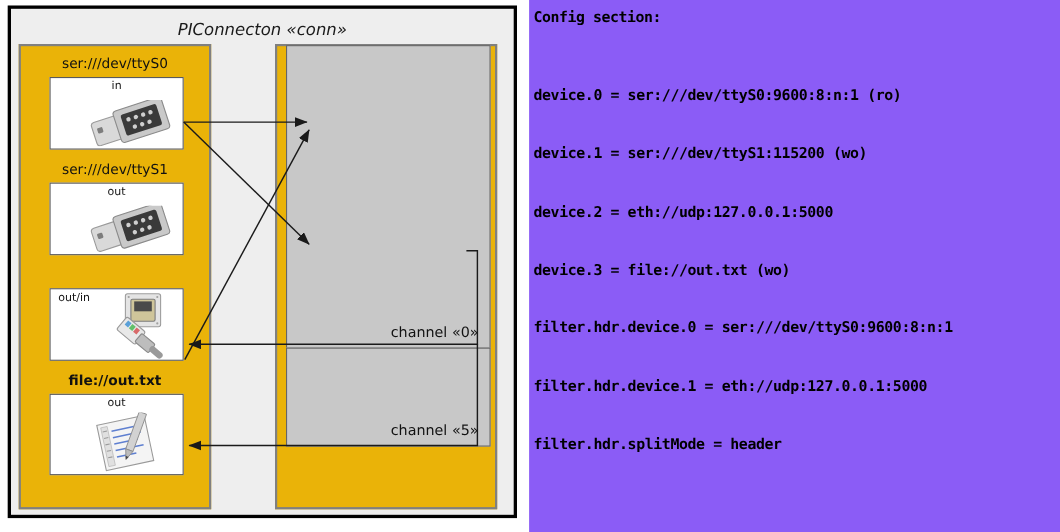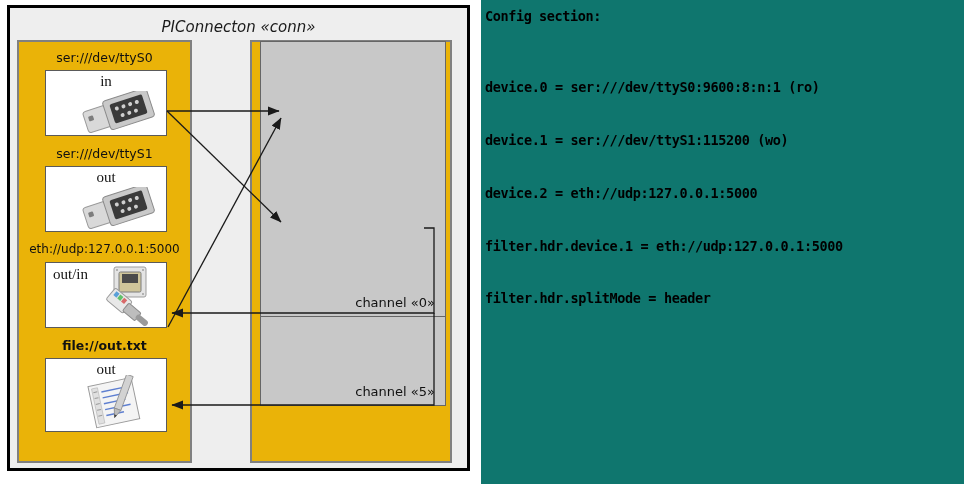--- a/index.html
+++ b/index.html
@@ -81,24 +81,23 @@
     background: #ffffff;
     border: 1.5px solid #5a5a5a;
     box-sizing: border-box;
   }
 
   .device-io {
     position: absolute;
     left: 0; top: 2px;
     width: 100%;
     text-align: center;
-    font-size: 15px;
+    font-size: 10px;
     color: #111111;
     z-index: 3;
-    font-family: Liberation Serif, serif;
   }
   .device-io.left-io {
     text-align: left;
     padding-left: 7px;
     width: auto;
     top: 3px;
   }
 
   .device-icon {
     position: absolute;
@@ -149,21 +148,21 @@
     width: 478px; height: 484px;
     pointer-events: none;
     z-index: 5;
   }
 
   
   #config {
     position: absolute;
     left: 481px; top: 0;
     width: 483px; height: 484px;
-    background: #0f766e;
+    background: #8b5cf6;
   }
   #config-heading {
     position: absolute;
     left: 4px; top: 8px;
     font-family: "DejaVu Sans Mono", monospace;
     font-weight: bold;
     font-size: 13.5px;
     color: #000000;
     letter-spacing: -0.4px;
   }
@@ -224,21 +223,20 @@
           <circle cx="54" cy="17" r="2" fill="#cfcfcf"></circle>
             <circle cx="61" cy="17" r="2" fill="#cfcfcf"></circle>
           <circle cx="43.5" cy="25" r="2" fill="#cfcfcf"></circle>
             <circle cx="50.5" cy="25" r="2" fill="#cfcfcf"></circle>
           <circle cx="57.5" cy="25" r="2" fill="#cfcfcf"></circle>
           <rect x="10" y="16" width="5" height="5" rx="1" fill="#7d7d7d"></rect>
         </g>
       </svg>
     </div>
 
-    <div class="device-label" style="top:200px; font-size:12px;">eth://udp:127.0.0.1:5000</div>
     <div class="device-box" style="left:26px; top:220px; width:122px; height:66px;">
       <div class="device-io left-io">out/in</div>
       <svg class="device-icon" style="left:46px; top:2px;" width="74" height="62" viewBox="0 0 74 62">
         <rect x="22" y="2" width="32" height="30" rx="2" fill="#e4e4e4" stroke="#9d9d9d" stroke-width="1"></rect>
         <rect x="27" y="7" width="22" height="20" rx="1.5" fill="#cfc59a" stroke="#7d7d7d" stroke-width="1"></rect>
         <rect x="30" y="9" width="16" height="9" fill="#4a4a4a"></rect>
         <circle cx="25" cy="5" r="1" fill="#a0a0a0"></circle>
           <circle cx="51" cy="5" r="1" fill="#a0a0a0"></circle>
         <circle cx="25" cy="29" r="1" fill="#a0a0a0"></circle>
           <circle cx="51" cy="29" r="1" fill="#a0a0a0"></circle>
@@ -331,20 +329,22 @@
     </g>
   </svg>
 </div>
 
 <div id="config">
   <div id="config-heading">Config section:</div>
   <div id="config-lines">
     <span class="cfg-line">device.0 = ser:///dev/ttyS0:9600:8:n:1 (ro)</span>
     <span class="cfg-line">device.1 = ser:///dev/ttyS1:115200 (wo)</span>
     <span class="cfg-line">device.2 = eth://udp:127.0.0.1:5000</span>
+    <span class="cfg-line">device.3 = file://out.txt (wo)</span>
+    <span class="cfg-line">filter.hdr.device.0 = ser:///dev/ttyS0:9600:8:n:1</span>
     <span class="cfg-line">filter.hdr.device.1 = eth://udp:127.0.0.1:5000</span>
     <span class="cfg-line">filter.hdr.splitMode = header</span>
     
     
     
     
     
     
     
     

